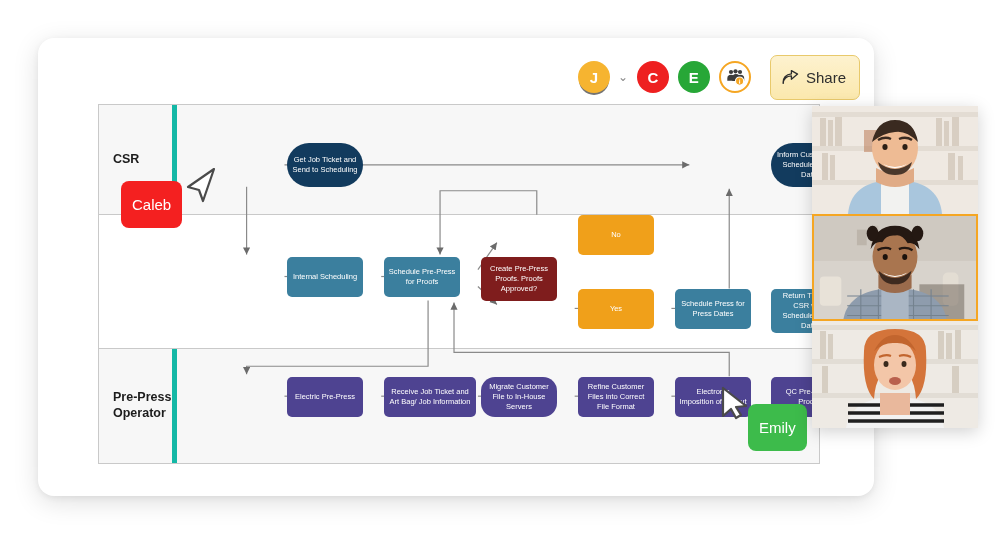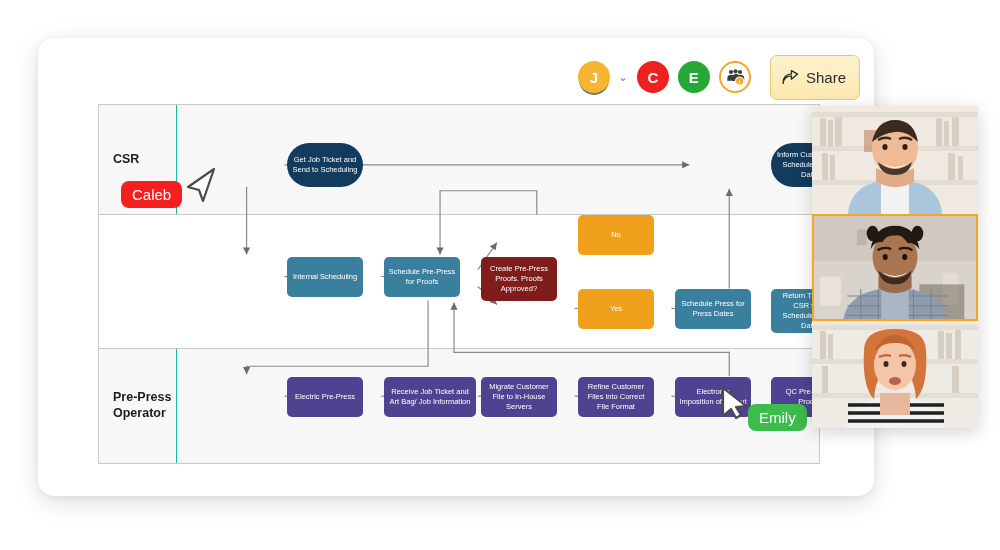--- a/index.html
+++ b/index.html
@@ -90,21 +90,21 @@
     position: absolute;
     left: 0; right: 0;
     border-bottom: 1px solid #c9c9c9;
   }
   .lane:last-child { border-bottom: none; }
   .lane-shaded { background: #f7f7f7; }
   .lane-label {
     position: absolute;
     left: 0; top: 0;
     width: 78px; height: 100%;
-    border-right: 1px solid #14b8a6;
+    border-right: 5px solid #14b8a6;
     display: flex; align-items: center;
     padding-left: 14px;
     font-size: 12.5px;
     font-weight: bold;
     color: #1c1c1c;
     line-height: 1.25;
   }
   .lane-body { position: absolute; left: 78px; right: 0; top: 0; bottom: 0; }
 
   #edges { position: absolute; inset: 0; pointer-events: none; }
@@ -123,21 +123,21 @@
   .n-navy   { background: #123b5e; border-radius: 22px; }
   .n-blue   { background: #3b7f9e; }
   .n-magenta{ background: #7f1d1d; }
   .n-orange { background: #f0a01a; }
   .n-purple { background: #4e4391; }
 
   
   .cursor-group { position: absolute; }
   .cursor-tag {
     position: absolute;
-    padding: 5px 11px;
+    padding: 15px 11px;
     border-radius: 8px;
     color: #fff;
     font-size: 15px;
     white-space: nowrap;
   }
   .tag-red   { background: #f42020; }
   .tag-green { background: #3dbb4b; }
   .cursor-arrow { position: absolute; }
 
   
@@ -245,21 +245,21 @@
         <div class="node n-navy" style="left: 672px; top: 38px; width: 76px; height: 44px;">Inform Customer of Scheduled Print Date</div>
         <div class="node n-blue" style="left: 188px; top: 152px; width: 76px; height: 40px;">Internal Scheduling</div>
         <div class="node n-blue" style="left: 285px; top: 152px; width: 76px; height: 40px;">Schedule Pre-Press for Proofs</div>
         <div class="node n-magenta" style="left: 382px; top: 152px; width: 76px; height: 44px;">Create Pre-Press Proofs. Proofs Approved?</div>
         <div class="node n-orange" style="left: 479px; top: 110px; width: 76px; height: 40px;">No</div>
         <div class="node n-orange" style="left: 479px; top: 184px; width: 76px; height: 40px;">Yes</div>
         <div class="node n-blue" style="left: 576px; top: 184px; width: 76px; height: 40px;">Schedule Press for Press Dates</div>
         <div class="node n-blue" style="left: 672px; top: 184px; width: 76px; height: 44px;">Return Ticket to CSR with Scheduled Print Date</div>
         <div class="node n-purple" style="left: 188px; top: 272px; width: 76px; height: 40px;">Electric Pre-Press</div>
         <div class="node n-purple" style="left: 285px; top: 272px; width: 92px; height: 40px;">Receive Job Ticket and Art Bag/ Job Information</div>
-        <div class="node n-purple" style="left: 382px; top: 272px; width: 76px; height: 40px;">Migrate Customer File to In-House Servers</div>
+        <div class="node n-purple" style="left: 382px; top: 272px; width: 76px; height: 40px; border-radius: 14px;">Migrate Customer File to In-House Servers</div>
         <div class="node n-purple" style="left: 479px; top: 272px; width: 76px; height: 40px;">Refine Customer Files into Correct File Format</div>
         <div class="node n-purple" style="left: 576px; top: 272px; width: 76px; height: 40px;">Electronic Imposition of Layout</div>
         <div class="node n-purple" style="left: 672px; top: 272px; width: 76px; height: 40px;">QC Pre-Press Proofs</div>
       </div>
 
     <div class="cursor-group" style="left:22px; top:66px;">
       <div class="cursor-arrow" style="left:62px; top:-4px;">
         <svg width="34" height="36" viewBox="0 0 34 36">
           <path d="M31,2 L5,20 L16,23 L20,34 z" fill="#ffffff" stroke="#4a4a4a" stroke-width="2.2" stroke-linejoin="round"></path>
         </svg>

